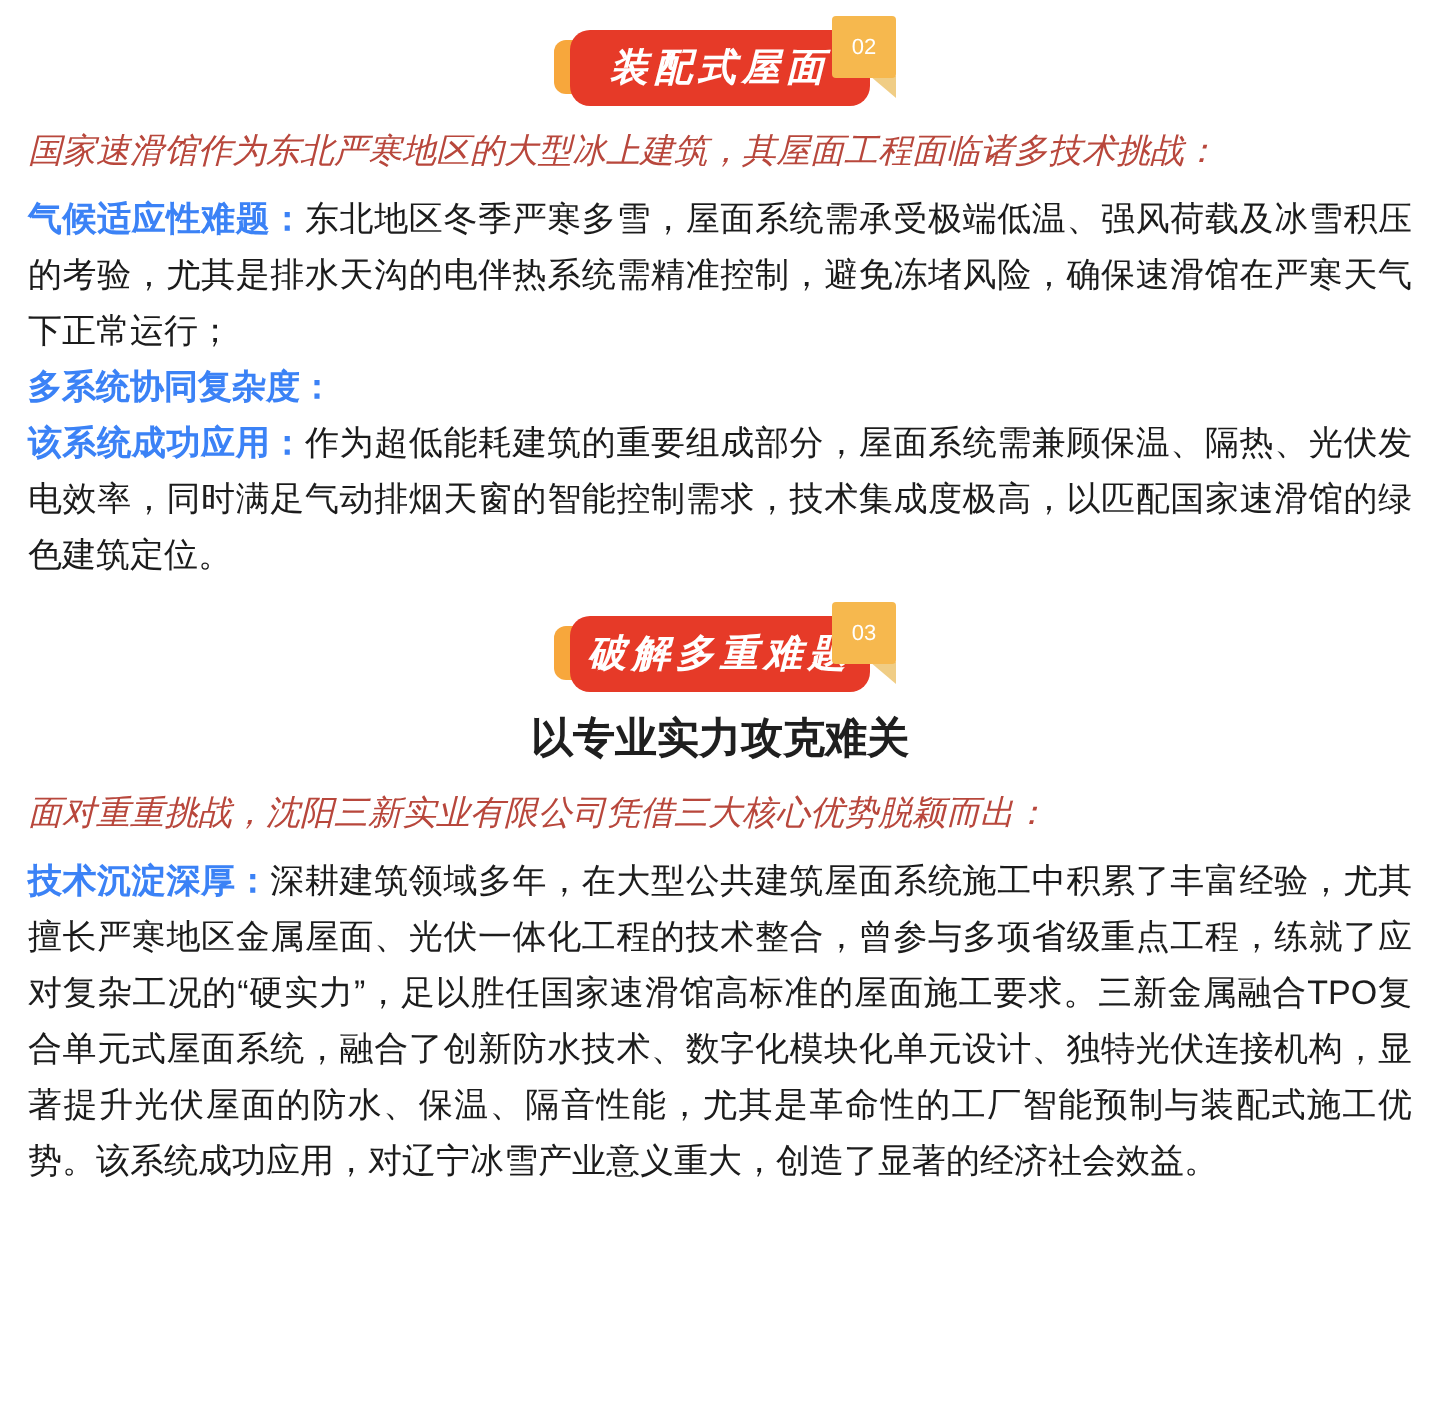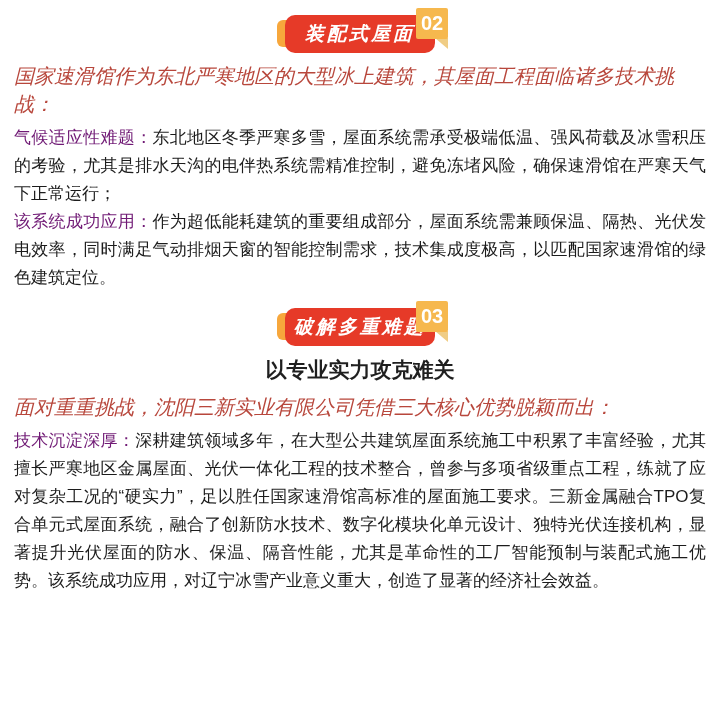--- a/index.html
+++ b/index.html
@@ -60,75 +60,76 @@
   }
   .badge-number {
     position: absolute;
     top: -7px;
     right: -13px;
     width: 32px;
     height: 31px;
     background: var(--tab-amber, #f6b84e);
     z-index: 3;
     color: #ffffff;
-    font-weight: bold;
-    font-size: 20px;
+    font-weight: normal;
+    font-size: 11px;
     display: flex;
     align-items: center;
     justify-content: center;
     border-radius: 2px;
   }
 
   
   .section-heading {
     margin: 8px 0 0;
     text-align: center;
     font-size: 21px;
     line-height: 30px;
     font-weight: bold;
     color: #1f1f1f;
   }
   .intro {
     margin: 8px 0 0;
     padding: 0 14px;
     color: var(--red-text, #b8473c);
     font-style: italic;
-    font-size: 20px;
+    font-size: 17px;
     line-height: 28px;
   }
   .body-text {
     margin-top: 6px;
     padding: 0 14px;
     font-size: 17px;
     line-height: 28px;
     text-align: justify;
     color: #1c1c1c;
   }
   .body-text p { margin: 0; }
-  .body-text b { font-weight: normal; color: #701a75; }
+  .body-text b { font-weight: bold; color: #3b82f6; }
 </style>
 </head>
 <body>
 
 <div class="page">
 
   <div class="badge-row">
     <div class="badge">
       <span class="badge-accent"></span>
       <span class="badge-fold"></span>
       <span class="badge-number">02</span>
       <span class="badge-pill">装配式屋面</span>
     </div>
   </div>
 
 
   <p class="intro">国家速滑馆作为东北严寒地区的大型冰上建筑，其屋面工程面临诸多技术挑战：</p>
 
   <div class="body-text">
     <p><b>气候适应性难题：</b><span>东北地区冬季严寒多雪，屋面系统需承受极端低温、强风荷载及冰雪积压的考验，尤其是排水天沟的电伴热系统需精准控制，避免冻堵风险，确保速滑馆在严寒天气下正常运行；</span></p>
+    <p><b>多系统协同复杂度：</b></p>
     <p><b>该系统成功应用：</b><span>作为超低能耗建筑的重要组成部分，屋面系统需兼顾保温、隔热、光伏发电效率，同时满足气动排烟天窗的智能控制需求，技术集成度极高，以匹配国家速滑馆的绿色建筑定位。</span></p>
   </div>
 
   <div class="badge-row second">
     <div class="badge">
       <span class="badge-accent"></span>
       <span class="badge-fold"></span>
       <span class="badge-number">03</span>
       <span class="badge-pill">破解多重难题</span>
     </div>

